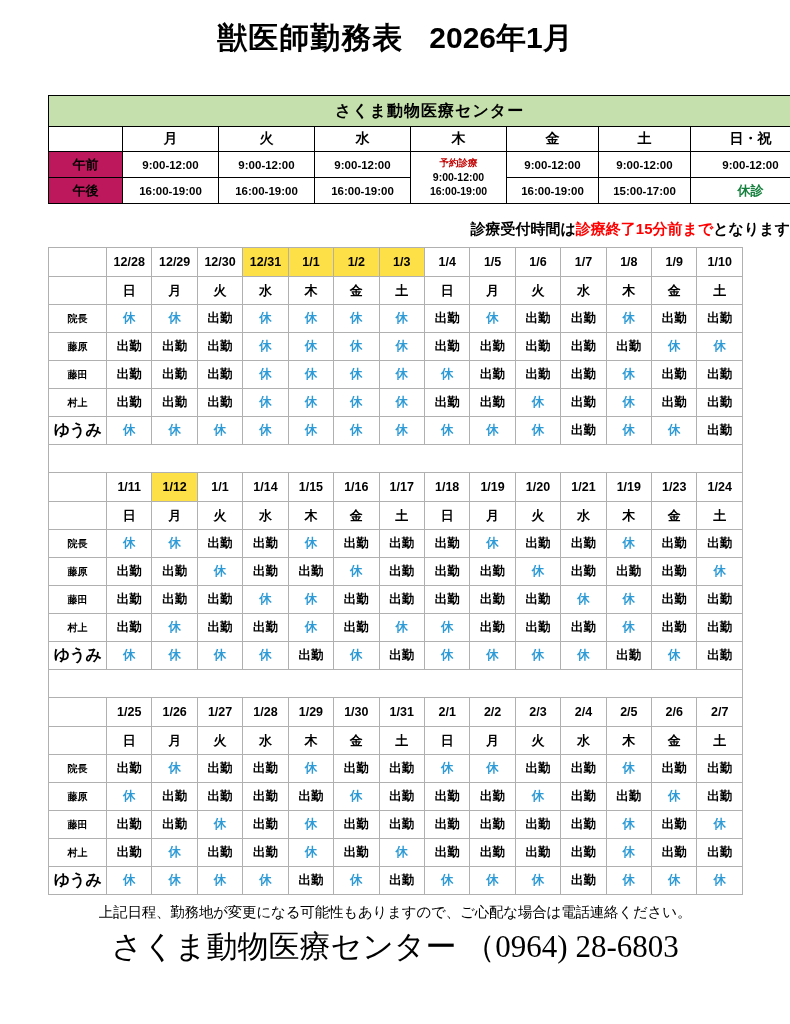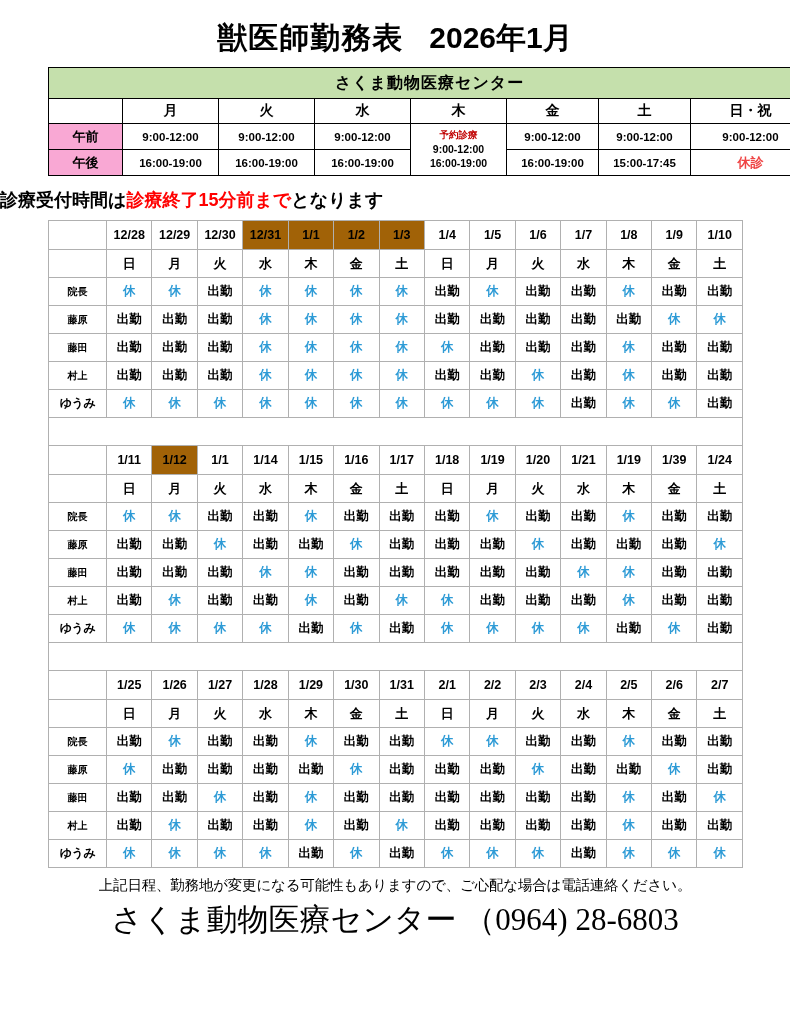--- a/index.html
+++ b/index.html
@@ -19,38 +19,38 @@
     width: 790px;
     height: 1024px;
     position: relative;
     box-sizing: border-box;
   }
 
   
   .title-row {
     text-align: center;
     padding-top: 18px;
-    padding-bottom: 8px;
+    padding-bottom: 20px;
     white-space: nowrap;
   }
   .title-main {
     font-size: 30px;
     font-weight: bold;
     letter-spacing: 1px;
   }
   .title-gap { display: inline-block; width: 26px; }
   .title-date {
     font-size: 30px;
     font-weight: bold;
   }
 
   
   .hours-wrap {
     width: 694px;
-    margin: 0 auto;
+    margin: 16px auto;
   }
   table.hours {
     width: 694px;
     border-collapse: collapse;
     table-layout: fixed;
   }
   table.hours td, table.hours th {
     border: 1px solid #000000;
     text-align: center;
     vertical-align: middle;
@@ -64,21 +64,21 @@
     letter-spacing: 1px;
   }
   .hours-dow {
     height: 24px;
     font-size: 14px;
     background: #ffffff;
   }
   .hours-period {
     font-size: 13px;
     height: 25px;
-    background: #f9a8d4;
+    background: #be185d;
   }
   .hours-time {
     font-size: 11.5px;
     height: 25px;
     background: #ffffff;
   }
   .thu-cell {
     font-size: 11.5px;
     line-height: 1.35;
     padding: 1px 0 2px 0;
@@ -86,26 +86,26 @@
   .thu-yoyaku {
     color: #c00000;
     font-size: 9.5px;
     font-weight: bold;
     display: block;
   }
   .thu-time {
     display: block;
     font-size: 10.5px;
   }
-  .kyushin { color: #ef4444; font-size: 13px; }
+  .kyushin { color: #15803d; font-size: 13px; }
 
   
   .notice {
-    text-align: left;
-    font-size: 18px;
+    text-align: right;
+    font-size: 15px;
     font-weight: bold;
     margin: 12px 0 8px 0;
     white-space: nowrap;
   }
   .notice .red { color: #ff0000; }
 
   
   .sched-wrap {
     width: 694px;
     margin: 0 auto;
@@ -123,29 +123,29 @@
     height: 27px;
     font-size: 12.5px;
     font-weight: bold;
     background: #ffffff;
   }
   table.sched td.namecol {
     width: 58px;
     font-size: 10px;
   }
   table.sched td.namecol.small {
-    font-size: 12px;
+    font-size: 16px;
     letter-spacing: -0.5px;
   }
   tr.date-row td {
     font-size: 12.5px;
     height: 28px;
   }
   tr.date-row td.hol {
-    background: #a16207;
+    background: #fde047;
     color: #000000;
   }
   tr.dow-row td {
     font-size: 13px;
     height: 27px;
   }
   td.work {
     background: #dce7d1;
     color: #000000;
   }
@@ -228,21 +228,21 @@
           <td class="hours-time">9:00-12:00</td>
           <td class="hours-time">9:00-12:00</td>
           <td class="hours-time">9:00-12:00</td>
         </tr>
         <tr>
           <td class="hours-period">午後</td>
           <td class="hours-time">16:00-19:00</td>
           <td class="hours-time">16:00-19:00</td>
           <td class="hours-time">16:00-19:00</td>
           <td class="hours-time">16:00-19:00</td>
-          <td class="hours-time">15:00-17:45</td>
+          <td class="hours-time">15:00-17:00</td>
           <td class="hours-time"><span class="kyushin">休診</span></td>
         </tr>
       </tbody>
     </table>
   </div>
 
   <div class="notice">
     <span>診療受付時間は</span><span class="red">診療終了15分前まで</span><span>となります</span>
   </div>
 
@@ -395,21 +395,21 @@
             <td>1/1</td>
             <td>1/14</td>
             <td>1/15</td>
             <td>1/16</td>
             <td>1/17</td>
             <td>1/18</td>
             <td>1/19</td>
             <td>1/20</td>
             <td>1/21</td>
             <td>1/19</td>
-            <td>1/39</td>
+            <td>1/23</td>
             <td>1/24</td>
           </tr>
           <tr class="dow-row">
             <td class="namecol"></td>
             <td>日</td>
             <td>月</td>
             <td>火</td>
             <td>水</td>
             <td>木</td>
             <td>金</td>

